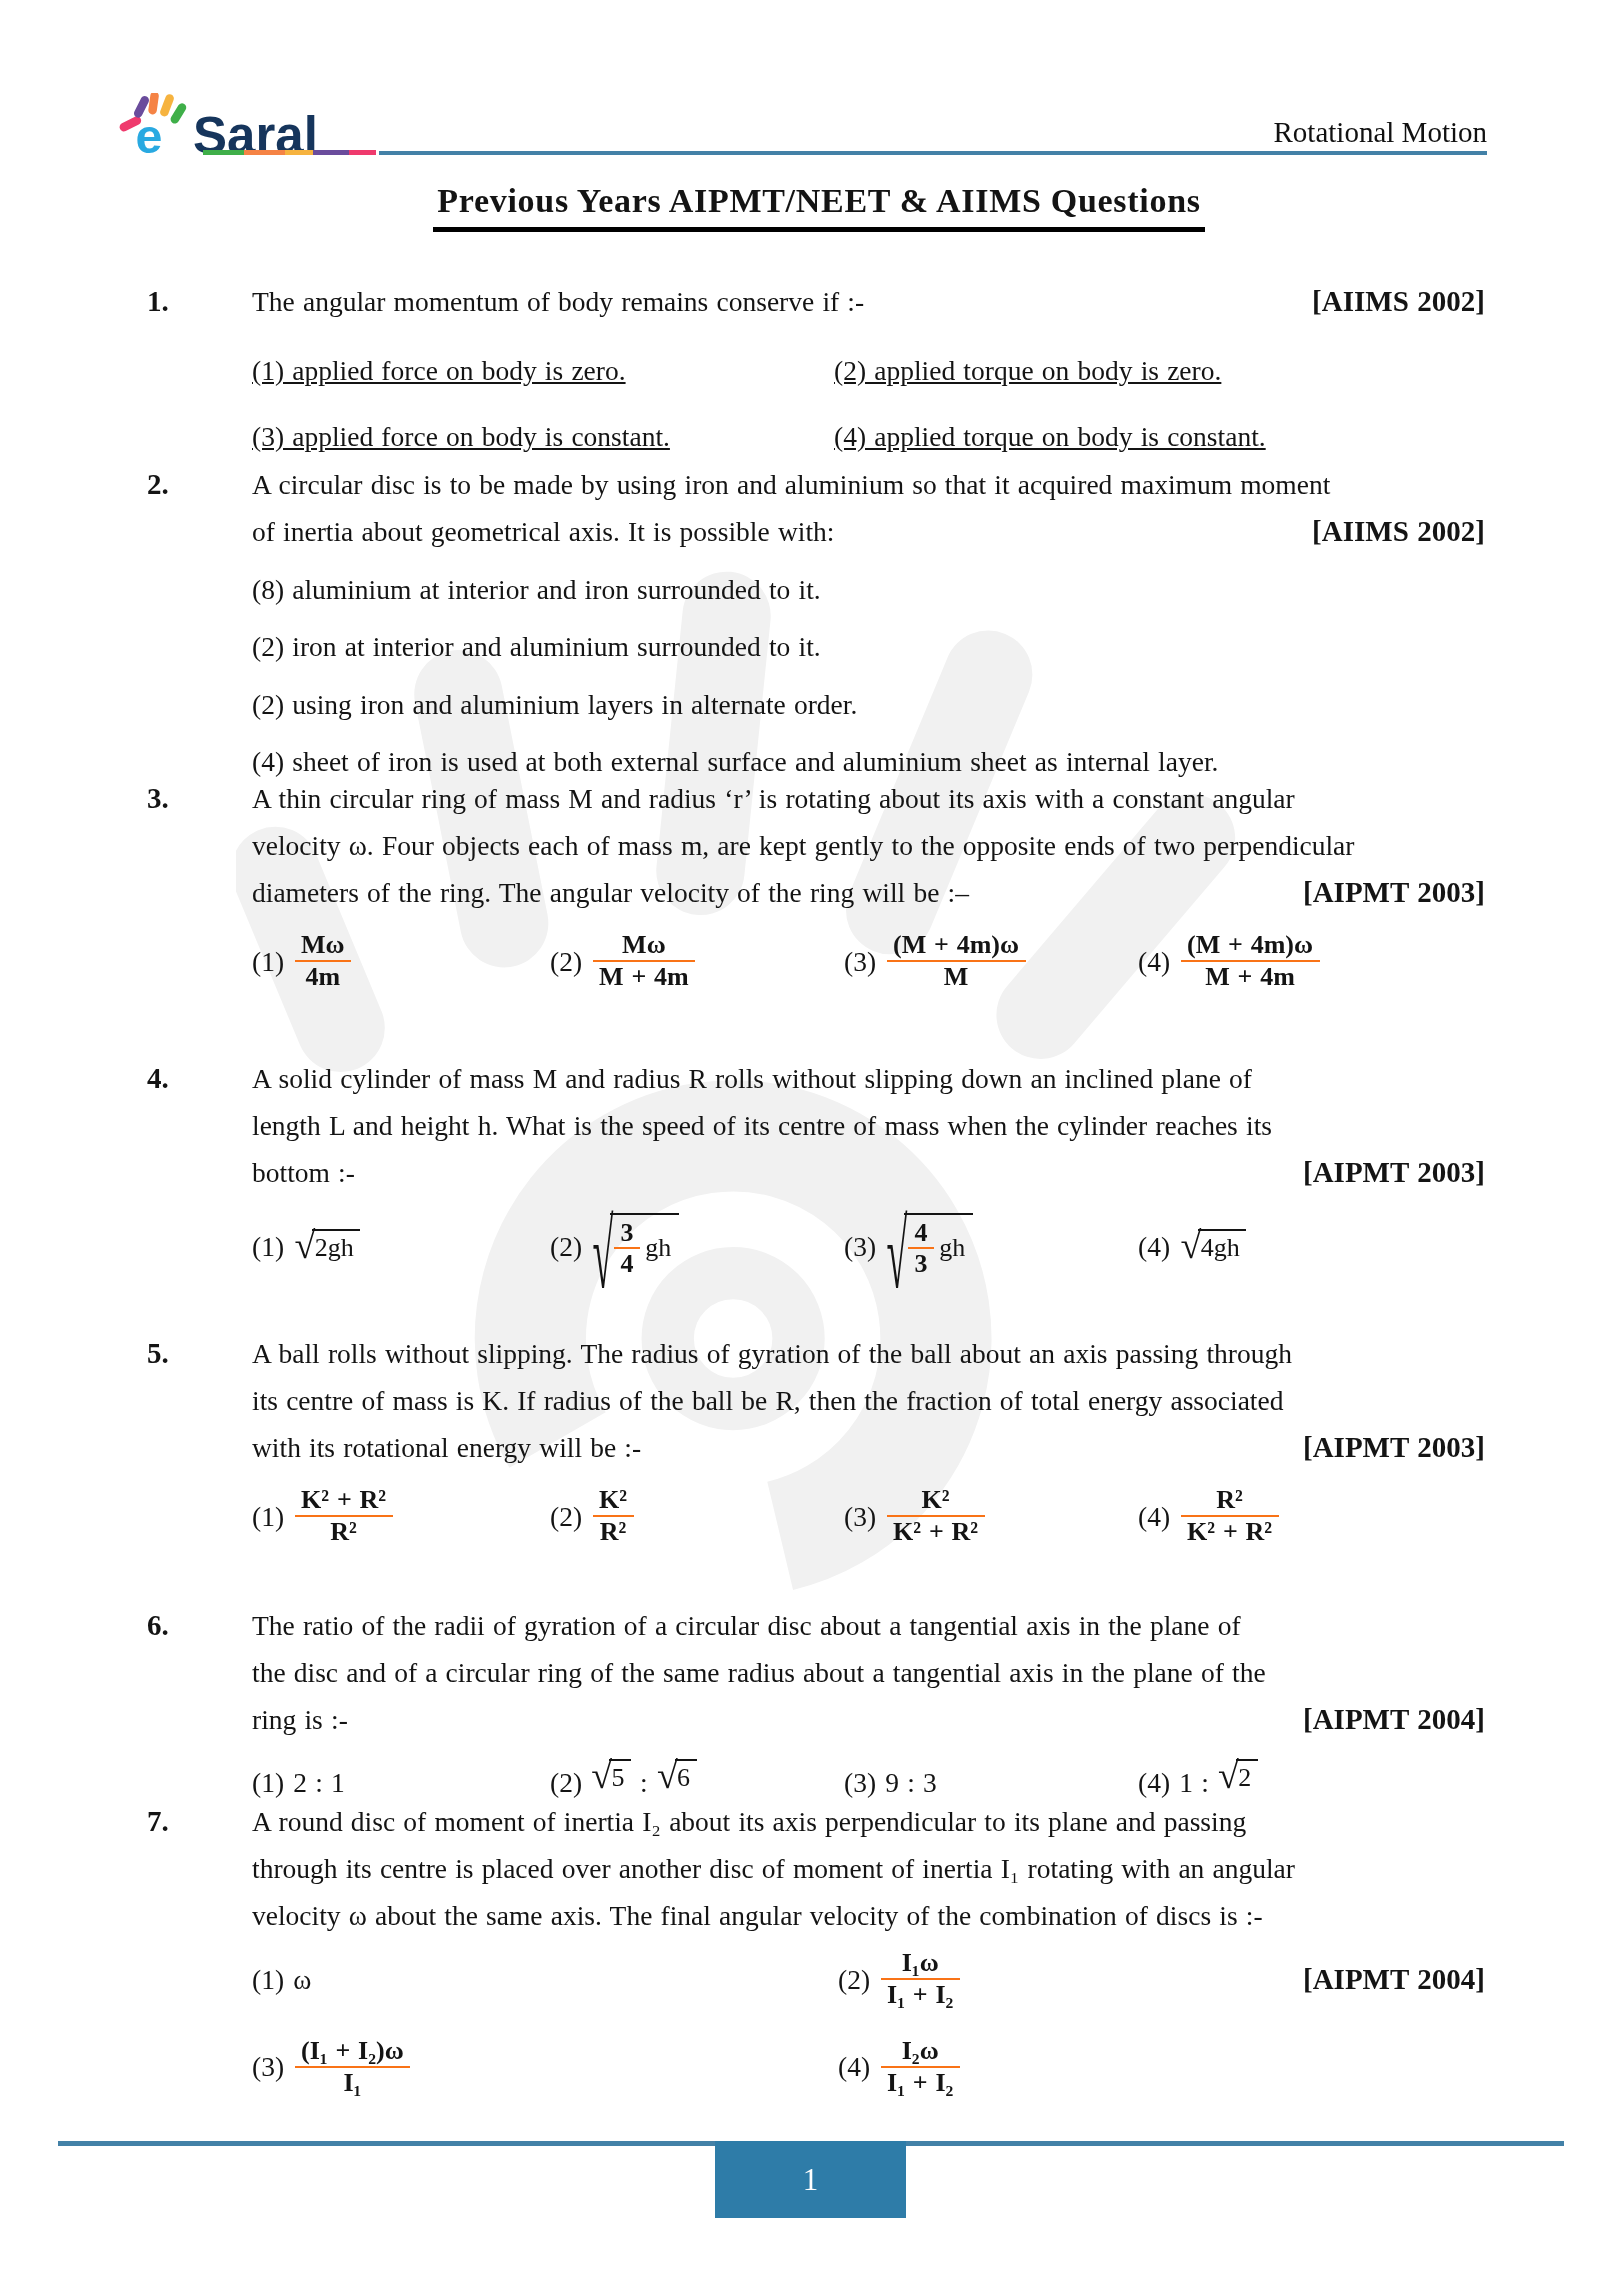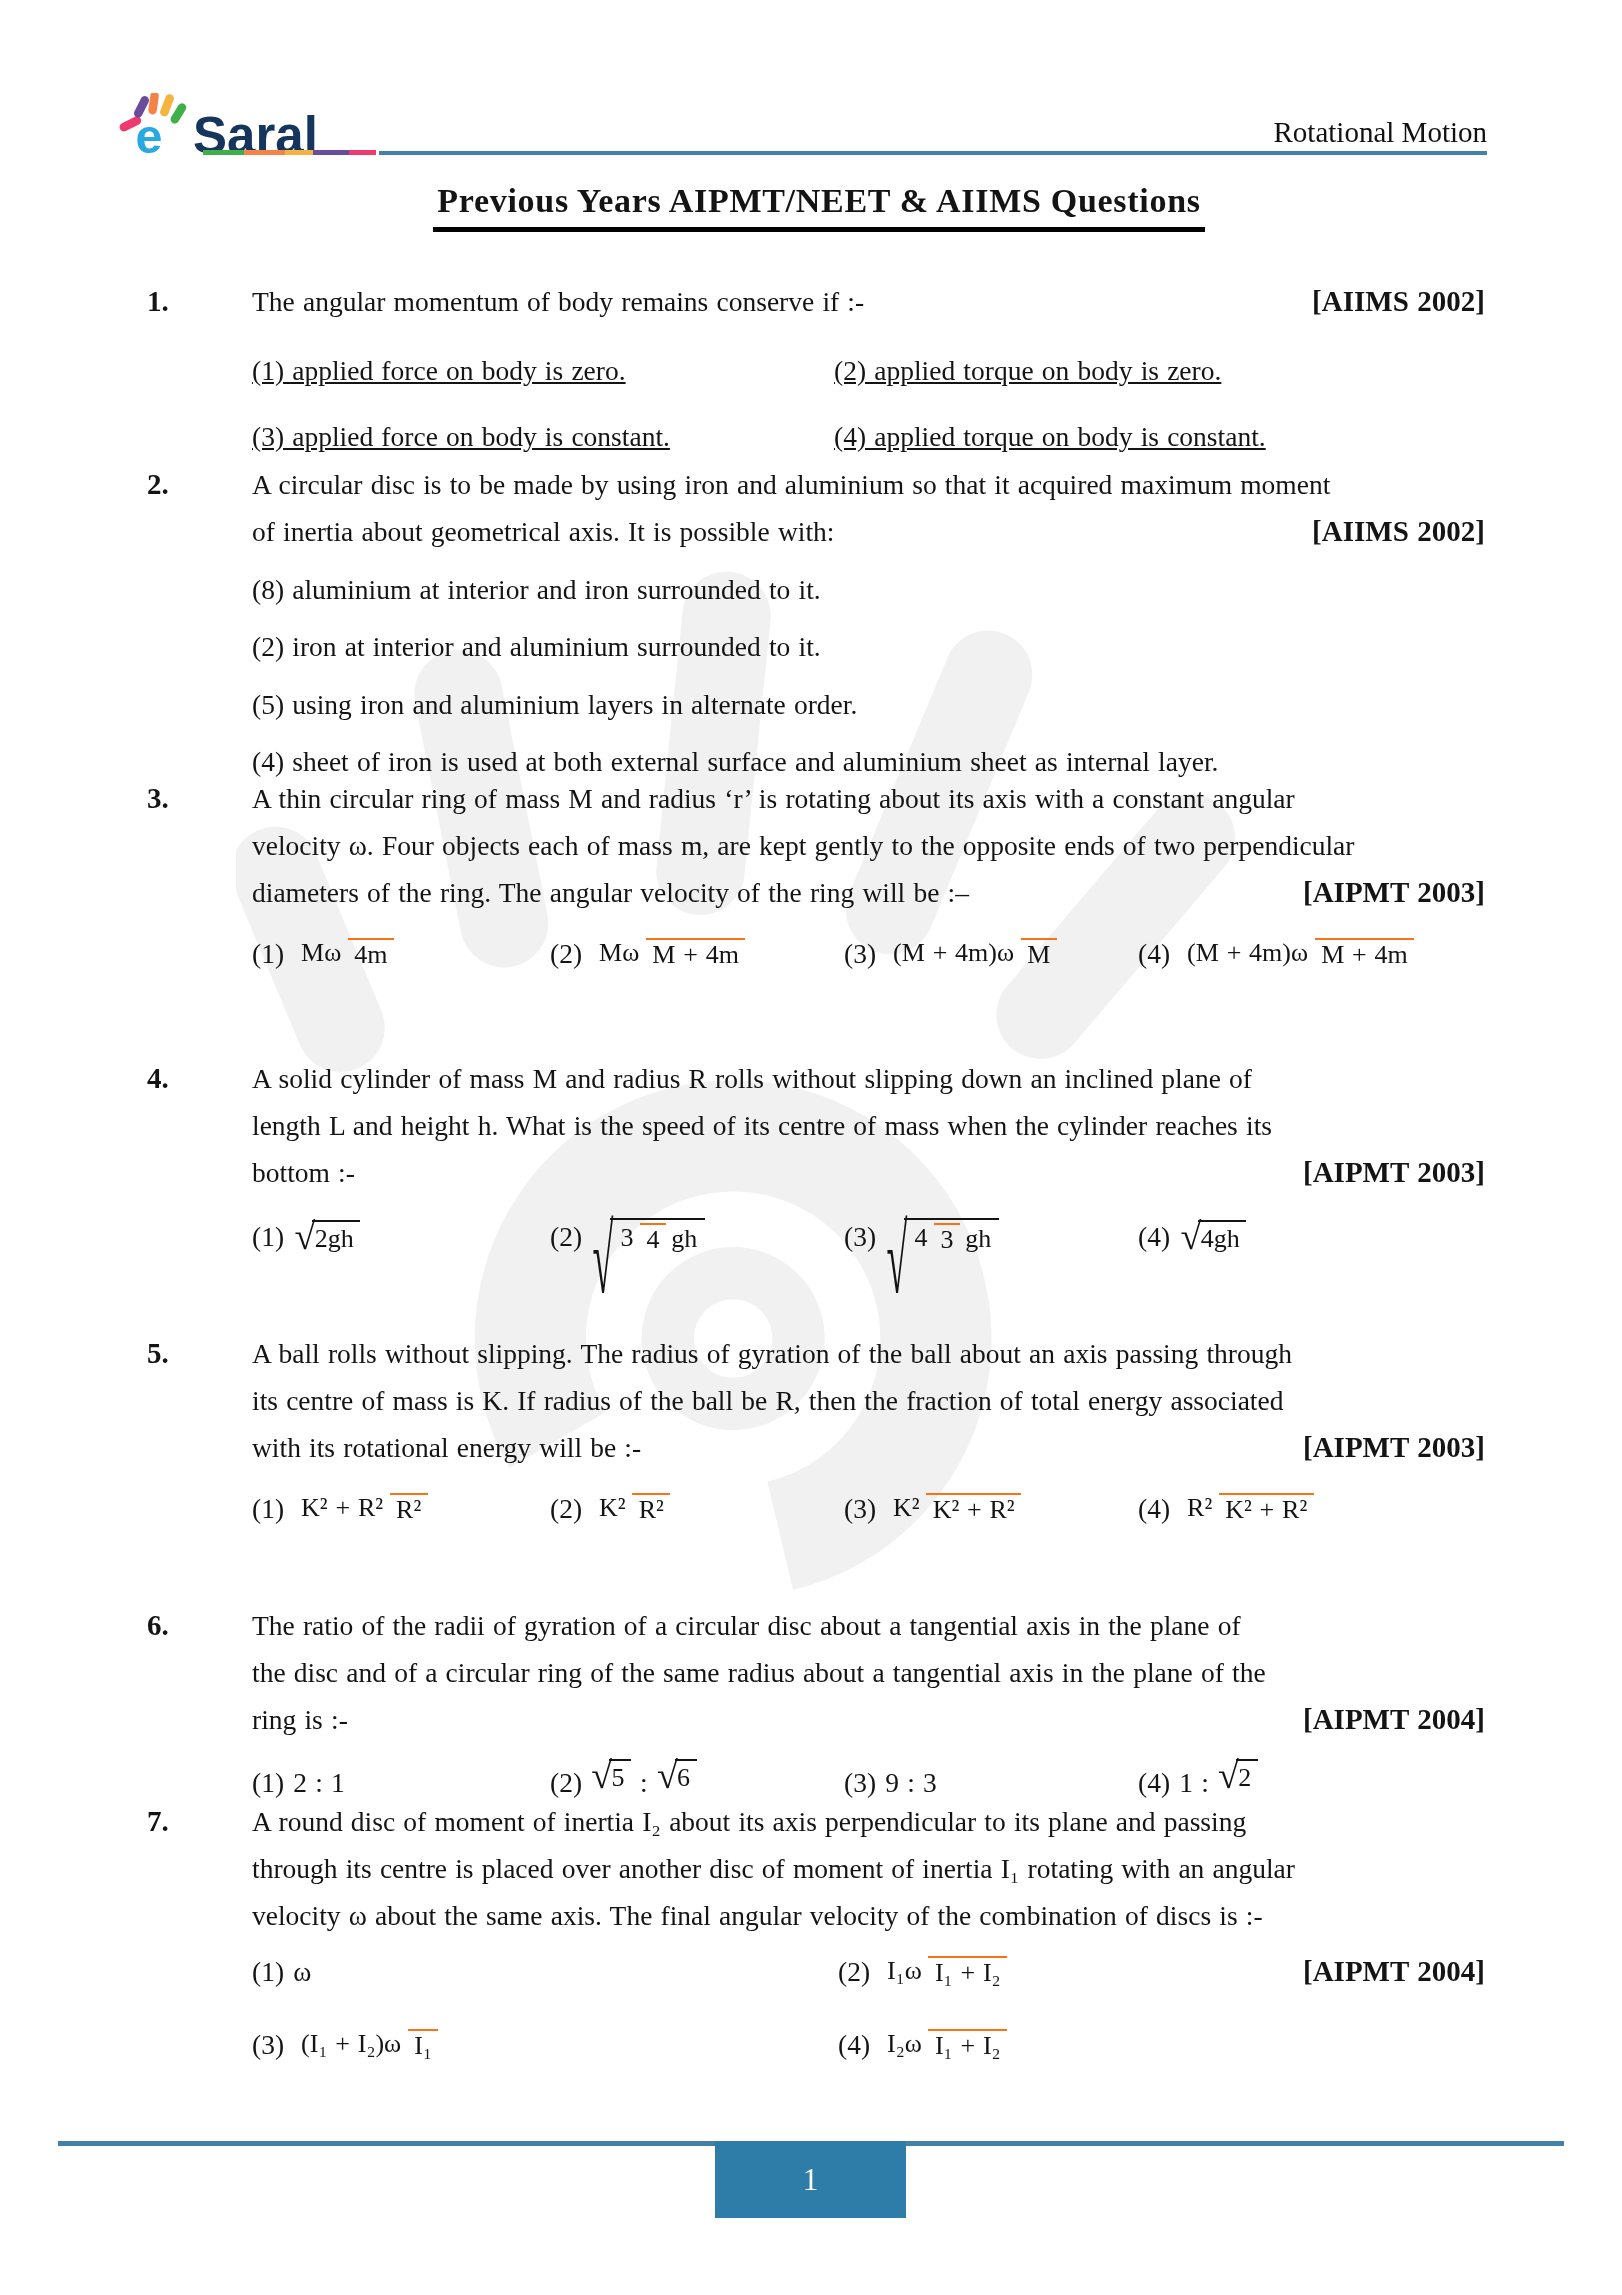--- a/index.html
+++ b/index.html
@@ -56,21 +56,21 @@
   .optgrid4.sq{margin-top:17px;}
   .optgrid4.tx{margin-top:15.7px;}
   .q7row{display:flex;align-items:center;}
   .q7row .c1{width:586px;flex-shrink:0;}
   .q7row.r1{margin-top:9.2px;}
   .q7row.r2{margin-top:26px;}
   .q7row .tag{margin-left:auto;}
   
   .mopt{display:inline-flex;align-items:center;gap:10.5px;}
   .olabel{font-size:27.5px;}
-  .frac{display:inline-flex;flex-direction:row;text-align:center;font-size:26px;line-height:1.15;vertical-align:middle;}
+  .frac{display:inline-flex;flex-direction:column;text-align:center;font-size:26px;line-height:1.15;vertical-align:middle;font-weight:bold;}
   .frac .num{padding:0 6.5px;}
   .frac .den{border-top:2px solid #f97316;padding:0 6.5px;}
   .sqrt{display:inline-flex;align-items:flex-start;}
   .sqrt .rsign{font-size:38px;line-height:33px;margin-right:-3.3px;}
   .sqrt .rbody{border-top:2px solid #141414;padding:2px 6.5px 0 2.6px;font-size:26px;line-height:30px;}
   .sqrt.tall .rsign{font-size:38px;line-height:33px;transform:scaleY(2.55);transform-origin:top center;margin-right:-3.3px;}
   .sqrt.tall .rbody{display:inline-flex;align-items:center;gap:5.2px;padding:2.6px 7.9px 0 3.9px;}
   .ratio{display:inline-flex;align-items:flex-start;gap:9.2px;font-size:27.5px;}
   
   .footer-rule{position:absolute;left:58px;right:58px;top:2141px;height:4.6px;background:#4381a7;z-index:2;}
@@ -151,21 +151,21 @@
         <div class="qline">
             <span>A circular disc is to be made by using iron and aluminium so that it acquired maximum moment</span>
           </div>
         <div class="qline">
           <span>of inertia about geometrical axis. It is possible with:</span>
           <span class="tag">[AIIMS 2002]</span>
         </div>
         <div class="optlist">
           <div>(8) aluminium at interior and iron surrounded to it.</div>
           <div>(2) iron at interior and aluminium surrounded to it.</div>
-          <div>(5) using iron and aluminium layers in alternate order.</div>
+          <div>(2) using iron and aluminium layers in alternate order.</div>
           <div>(4) sheet of iron is used at both external surface and aluminium sheet as internal layer.</div>
         </div>
       </div>
     </div>
 
     <div class="q q3">
       <div class="qnum">3.</div>
       <div class="qbody">
         <div class="qline">
             <span>A thin circular ring of mass M and radius ‘r’ is rotating about its axis with a constant angular</span>

